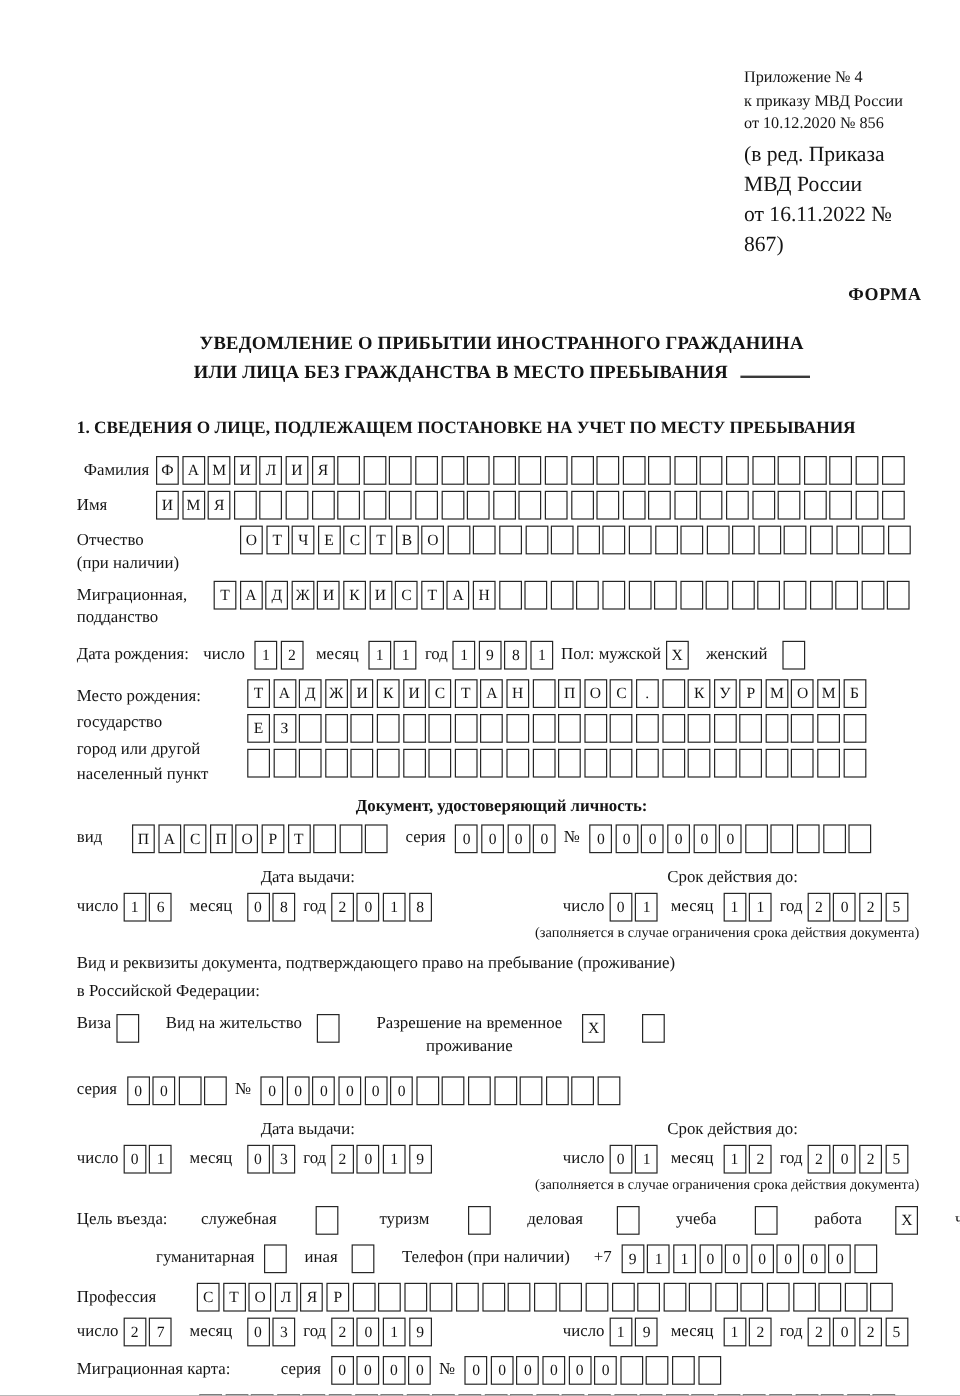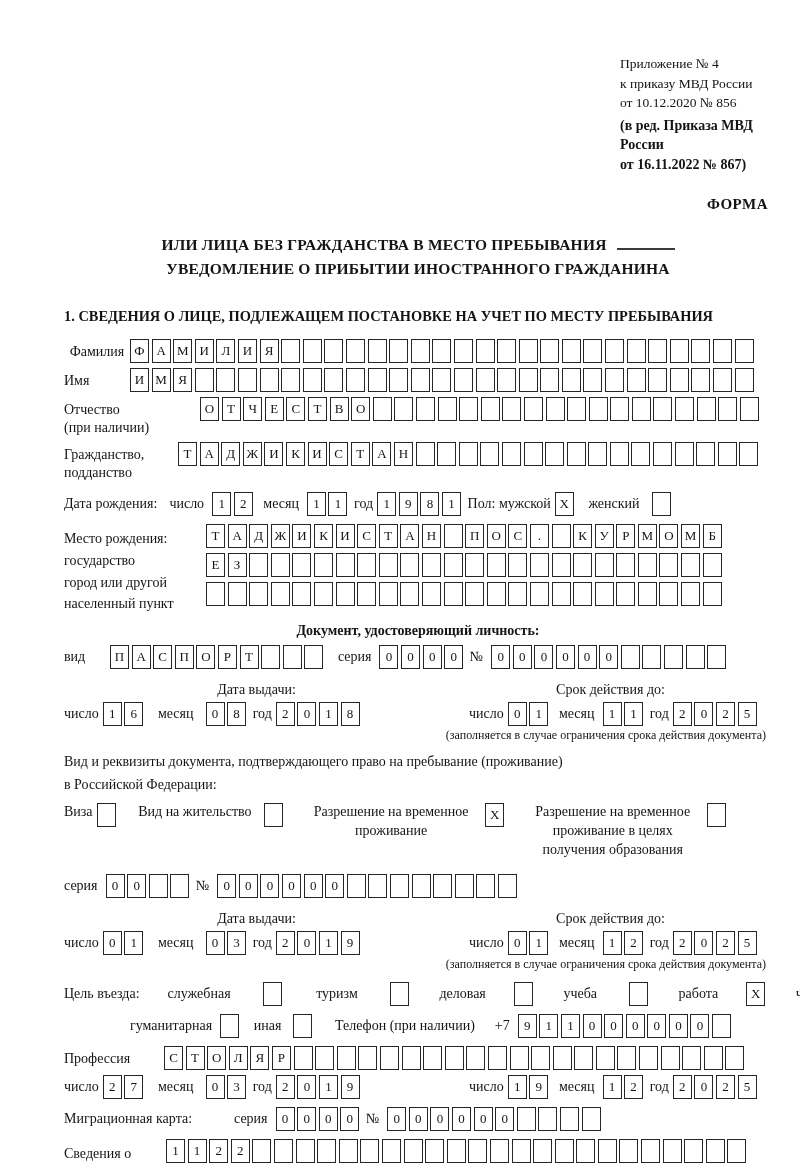--- a/index.html
+++ b/index.html
@@ -3,21 +3,21 @@
 <meta charset="utf-8">
 <style>
   html,body{margin:0;padding:0;background:#888;}
   .page{
     width:800px;height:1163px;background:#ffffff;margin:0 auto;
     box-sizing:border-box;padding:54px 28px 20px 64px;
     font-family:"Liberation Serif","DejaVu Serif",serif;color:#141414;
     overflow:hidden;position:relative;
   }
   .appendix{margin-left:556px;font-size:13.5px;line-height:1.45;}
-  .appendix .amend{font-size:14px;margin-top:3px;line-height:1.4;font-weight:bold;}
+  .appendix .amend{font-size:18px;margin-top:3px;line-height:1.4;}
   .forma{text-align:right;font-weight:bold;font-size:15px;margin:22px 4px 0 0;letter-spacing:.5px;}
   .title{text-align:center;font-weight:bold;font-size:15.5px;line-height:1.55;margin-top:20px;letter-spacing:.2px;}
   .t-underline{display:inline-block;width:58px;border-bottom:2.5px solid #3a3a3a;height:14px;margin-left:10px;}
   .sec-h{font-weight:bold;font-size:14.4px;margin:26px 0 14px 0;}
   .row{display:flex;align-items:flex-start;margin:5px 0;}
   .lbl{font-size:14px;line-height:1.3;padding-top:4px;flex-shrink:0;}
   .cells{display:flex;flex-shrink:0;}
   .cell{
     box-sizing:border-box;width:19px;height:24px;border:1.6px solid #262626;
     margin-right:2.6px;flex-shrink:0;display:flex;align-items:center;justify-content:center;
@@ -52,22 +52,22 @@
         <div>от 10.12.2020 № 856</div>
       </div>
     <div class="amend">
         <div>(в ред. Приказа МВД России</div>
         <div>от 16.11.2022 № 867)</div>
       </div>
   </div>
   <div class="forma">ФОРМА</div>
 
   <div class="title">
+    <div>УВЕДОМЛЕНИЕ О ПРИБЫТИИ ИНОСТРАННОГО ГРАЖДАНИНА</div>
     <div><span>ИЛИ ЛИЦА БЕЗ ГРАЖДАНСТВА В МЕСТО ПРЕБЫВАНИЯ</span><span class="t-underline"></span></div>
-    <div>УВЕДОМЛЕНИЕ О ПРИБЫТИИ ИНОСТРАННОГО ГРАЖДАНИНА</div>
   </div>
 
   <div class="sec-h">1. СВЕДЕНИЯ О ЛИЦЕ, ПОДЛЕЖАЩЕМ ПОСТАНОВКЕ НА УЧЕТ ПО МЕСТУ ПРЕБЫВАНИЯ</div>
 
   <div class="row">
     <div class="lbl" style="width:66px;text-align:center;">Фамилия</div>
     <div class="cells">
         <span class="cell">Ф</span>
         <span class="cell">А</span>
         <span class="cell">М</span>
@@ -165,21 +165,21 @@
         <span class="cell"></span>
         <span class="cell"></span>
         <span class="cell"></span>
         <span class="cell"></span>
         <span class="cell"></span>
       </div>
   </div>
 
   <div class="row">
     <div class="lbl" style="width:114px;">
-      <div>Гражданство,</div>
+      <div>Миграционная,</div>
       <div>подданство</div>
     </div>
     <div class="cells">
         <span class="cell">Т</span>
         <span class="cell">А</span>
         <span class="cell">Д</span>
         <span class="cell">Ж</span>
         <span class="cell">И</span>
         <span class="cell">К</span>
         <span class="cell">И</span>
@@ -425,21 +425,20 @@
           <span class="cell"></span>
         </div>
     </div>
     <div class="opt gap20">
       <div class="olbl wrap" style="width:172px;">Разрешение на временное проживание</div>
       <div class="cells gap8">
           <span class="cell">X</span>
         </div>
     </div>
     <div class="opt gap20">
-      <div class="olbl wrap" style="width:172px;">Разрешение на временное проживание в целях получения образования</div>
       <div class="cells gap8">
           <span class="cell"></span>
         </div>
     </div>
   </div>
 
   <div class="row inline" style="margin-top:14px;">
     <div class="lbl">серия</div>
     <div class="cells gap8">
         <span class="cell">0</span>

